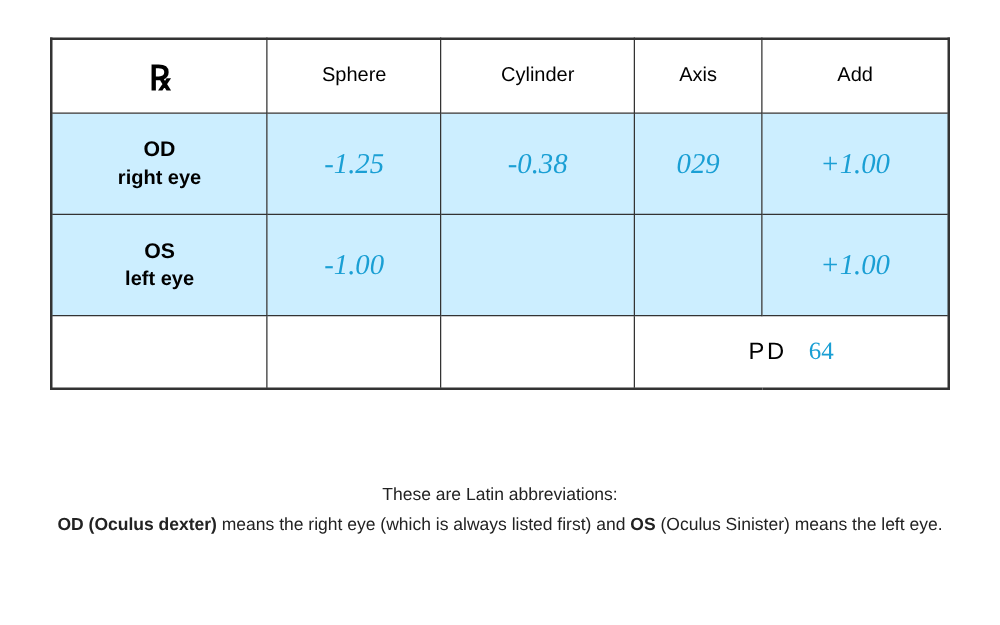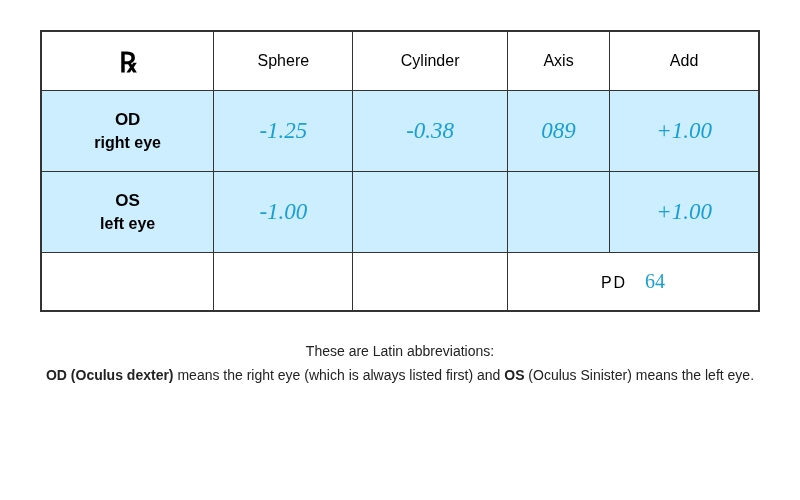--- a/index.html
+++ b/index.html
@@ -80,41 +80,42 @@
     .blue-bg {
       background: #cceeff;
     }
 
     .pd-row td {
       background: #fff;
       text-align: center;
     }
 
     .pd-cell {
-      font-size: 16px;
+      font-size: 19px;
       letter-spacing: 2px;
     }
 
     .pd-value {
       font-family: 'Comic Sans MS', 'Chalkboard SE', cursive;
       color: #1a9fd4;
       font-size: 20px;
     }
 
     .footnote {
       width: 720px;
       margin-top: 28px;
       text-align: center;
       font-size: 14px;
       line-height: 1.7;
       color: #222;
     }
 
     .footnote .title-line {
       font-weight: normal;
+      margin-top: 44px;
     }
 
     .footnote .detail-line {
       font-weight: normal;
     }
 
     .footnote strong {
       font-weight: bold;
     }
   </style>
@@ -140,21 +141,21 @@
           <span class="abbrev">OD</span>
           <span class="full">right eye</span>
         </td>
         <td class="blue-bg">
           <span class="handwritten">-1.25</span>
         </td>
         <td class="blue-bg">
           <span class="handwritten">-0.38</span>
         </td>
         <td class="blue-bg">
-          <span class="handwritten">089</span>
+          <span class="handwritten">029</span>
         </td>
         <td class="blue-bg">
           <span class="handwritten">+1.00</span>
         </td>
       </tr>
       <tr>
         <td class="row-label blue-bg">
           <span class="abbrev">OS</span>
           <span class="full">left eye</span>
         </td>

